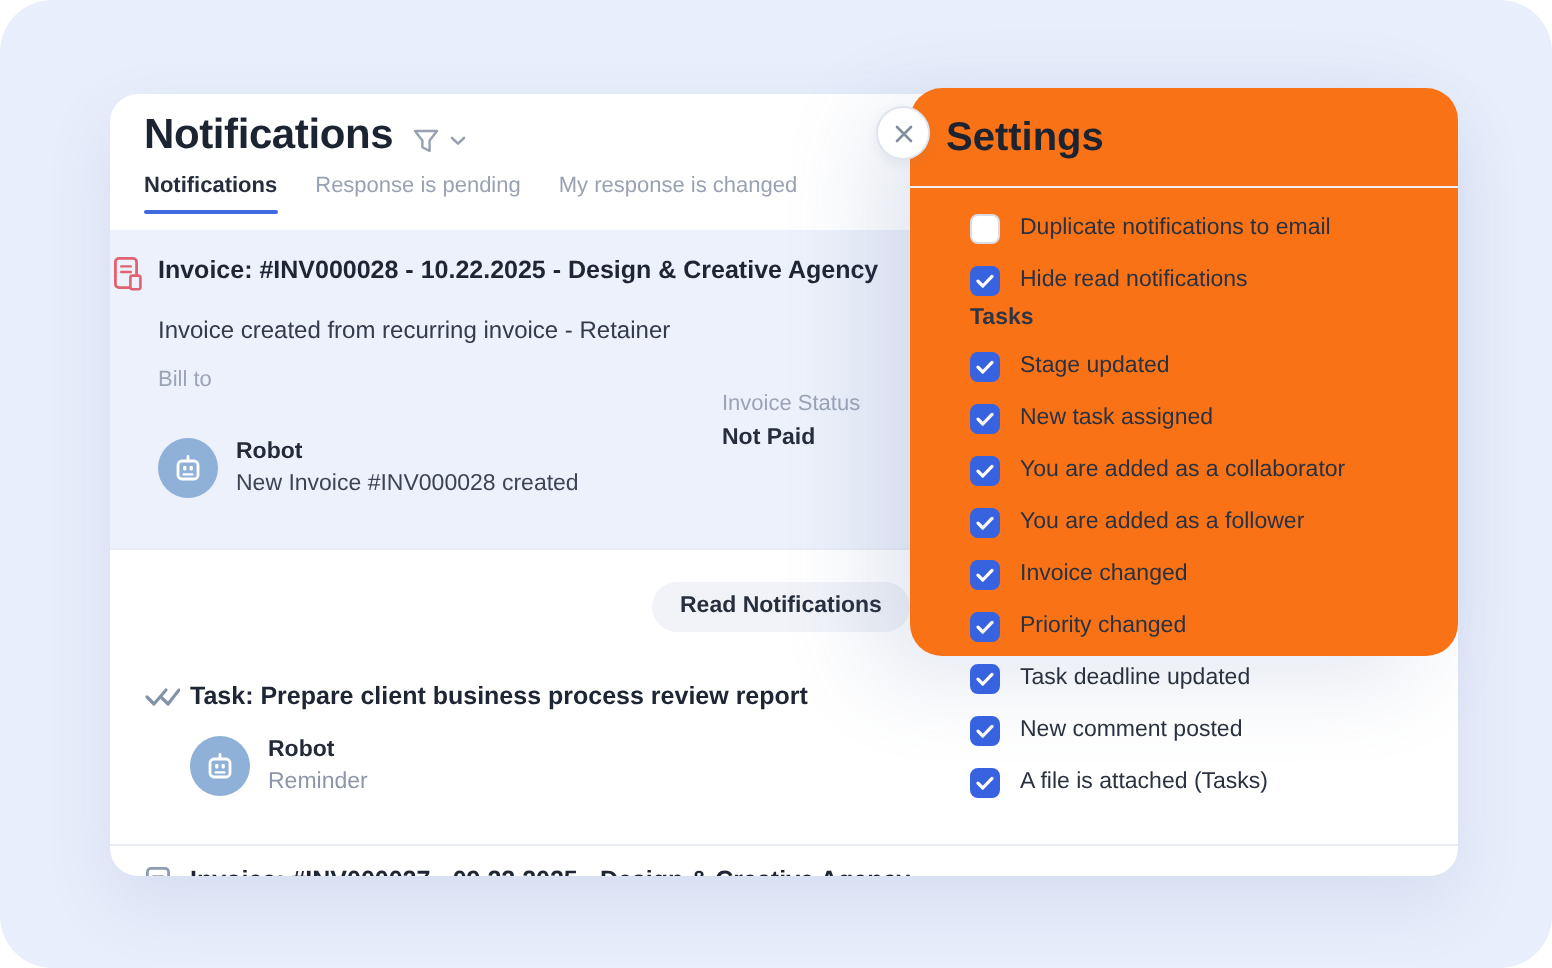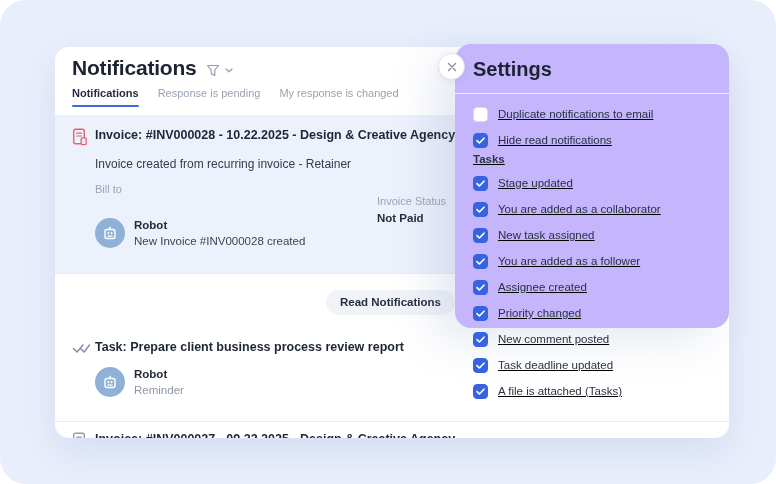--- a/index.html
+++ b/index.html
@@ -13,21 +13,21 @@
              box-shadow:0 14px 34px rgba(84,106,170,.12);}
   .mc-header{padding:9px 17px 0;}
   .mc-title-row{display:flex;align-items:center;gap:9px;}
   .mc-title{font-size:21px;line-height:24px;font-weight:700;color:#1c2331;letter-spacing:-.2px;}
   .filter-group{display:flex;align-items:center;gap:5px;margin-top:4px;cursor:pointer;}
   .tabs{display:flex;gap:19px;margin-top:7px;}
   .tab{font-size:11px;line-height:13px;color:#99a2b3;padding-bottom:7px;position:relative;cursor:pointer;}
   .tab.active{color:#262d3d;font-weight:700;}
   .tab.active::after{content:"";position:absolute;left:0;right:0;bottom:0;height:2px;background:#3f6ae0;border-radius:2px;}
 
-  .notif-item1{background:#edf1fb;margin-top:8px;padding:13px 17px 25px;}
+  .notif-item1{background:#edf1fb;margin-top:8px;padding:13px 1px 25px;}
   .n-row{display:flex;align-items:flex-start;}
   .n-icon{width:23px;flex:none;padding-top:0;}
   .n-title{font-size:12.5px;line-height:15px;font-weight:700;color:#1e2534;white-space:nowrap;}
   .n-sub{margin-left:23px;margin-top:7px;font-size:12px;color:#333b4c;}
   .n-meta{margin-left:23px;margin-top:8px;position:relative;height:30px;}
   .meta-label{font-size:11px;color:#9ba4b6;}
   .meta-right{position:absolute;left:282px;top:16px;}
   .meta-value{font-size:11.5px;font-weight:700;color:#262d3d;margin-top:5px;}
   .actor-row{margin-left:23px;margin-top:9px;display:flex;align-items:center;gap:9px;}
   .avatar{width:30px;height:30px;border-radius:50%;background:#8fb1d8;flex:none;
@@ -38,28 +38,28 @@
   .divider{height:1px;background:#e9ecf3;}
   .read-row{padding:16px 33px 0;}
   .read-btn{display:inline-block;margin-left:238px;background:#f1f3f8;border:none;
             border-radius:14px;padding:6px 14px;font-size:11.5px;line-height:13px;
             font-weight:700;color:#272e3e;cursor:pointer;font-family:inherit;}
   .task-item{margin-top:25px;padding:0 17px;}
   .divider2{margin-top:24px;}
   .notif-item3{padding:10px 17px 0;}
 
   
-  .settings{position:absolute;left:455px;top:44px;width:274px;height:284px;background:#c4b5fd;
+  .settings{position:absolute;left:455px;top:44px;width:274px;height:284px;background:#f97316;
             border-radius:16px;z-index:2;box-shadow:-20px 12px 44px rgba(90,110,170,.16);}
   .close-btn{position:absolute;left:-17px;top:9px;width:27px;height:27px;border-radius:50%;
              background:#fff;border:1px solid #dfe3ec;display:flex;align-items:center;
              justify-content:center;cursor:pointer;box-shadow:0 2px 6px rgba(100,115,150,.10);padding:0;}
   .s-header{padding:13px 18px 12px;border-bottom:1px solid #edf0f5;}
   .s-title{font-size:20px;line-height:24px;font-weight:700;color:#1c2331;}
-  .s-body{padding:7px 18px 0;text-decoration:underline;}
+  .s-body{padding:7px 30px 0;}
   .opt-row{height:26px;display:flex;align-items:center;gap:10px;cursor:pointer;}
   .cb{width:15px;height:15px;box-sizing:border-box;border-radius:4px;border:1.5px solid #d7dce6;
       background:#fff;flex:none;display:flex;align-items:center;justify-content:center;}
   .cb.checked{background:#3763e0;border-color:#3763e0;}
   .cb .tick{display:none;}
   .cb.checked .tick{display:block;}
   .opt-label{font-size:11.5px;color:#2a3140;}
   .s-section-title{margin-bottom:5px;font-size:11.5px;font-weight:700;color:#2e3545;}
 </style>
 </head>
@@ -206,69 +206,69 @@
             </svg>
           </span>
         <span class="opt-label">Stage updated</span>
       </div>
       <div class="opt-row">
         <span class="cb checked">
             <svg class="tick" width="9" height="7" viewBox="0 0 9 7">
               <path d="M1 3.6 L3.4 6 L8 1.2" fill="none" stroke="#fff" stroke-width="1.6" stroke-linecap="round" stroke-linejoin="round"></path>
             </svg>
           </span>
+        <span class="opt-label">New task assigned</span>
+      </div>
+      <div class="opt-row">
+        <span class="cb checked">
+            <svg class="tick" width="9" height="7" viewBox="0 0 9 7">
+              <path d="M1 3.6 L3.4 6 L8 1.2" fill="none" stroke="#fff" stroke-width="1.6" stroke-linecap="round" stroke-linejoin="round"></path>
+            </svg>
+          </span>
         <span class="opt-label">You are added as a collaborator</span>
       </div>
       <div class="opt-row">
         <span class="cb checked">
             <svg class="tick" width="9" height="7" viewBox="0 0 9 7">
               <path d="M1 3.6 L3.4 6 L8 1.2" fill="none" stroke="#fff" stroke-width="1.6" stroke-linecap="round" stroke-linejoin="round"></path>
             </svg>
           </span>
-        <span class="opt-label">New task assigned</span>
-      </div>
-      <div class="opt-row">
-        <span class="cb checked">
-            <svg class="tick" width="9" height="7" viewBox="0 0 9 7">
-              <path d="M1 3.6 L3.4 6 L8 1.2" fill="none" stroke="#fff" stroke-width="1.6" stroke-linecap="round" stroke-linejoin="round"></path>
-            </svg>
-          </span>
         <span class="opt-label">You are added as a follower</span>
       </div>
       <div class="opt-row">
         <span class="cb checked">
             <svg class="tick" width="9" height="7" viewBox="0 0 9 7">
               <path d="M1 3.6 L3.4 6 L8 1.2" fill="none" stroke="#fff" stroke-width="1.6" stroke-linecap="round" stroke-linejoin="round"></path>
             </svg>
           </span>
-        <span class="opt-label">Assignee created</span>
+        <span class="opt-label">Invoice changed</span>
       </div>
       <div class="opt-row">
         <span class="cb checked">
             <svg class="tick" width="9" height="7" viewBox="0 0 9 7">
               <path d="M1 3.6 L3.4 6 L8 1.2" fill="none" stroke="#fff" stroke-width="1.6" stroke-linecap="round" stroke-linejoin="round"></path>
             </svg>
           </span>
         <span class="opt-label">Priority changed</span>
       </div>
       <div class="opt-row">
         <span class="cb checked">
             <svg class="tick" width="9" height="7" viewBox="0 0 9 7">
               <path d="M1 3.6 L3.4 6 L8 1.2" fill="none" stroke="#fff" stroke-width="1.6" stroke-linecap="round" stroke-linejoin="round"></path>
             </svg>
           </span>
+        <span class="opt-label">Task deadline updated</span>
+      </div>
+      <div class="opt-row">
+        <span class="cb checked">
+            <svg class="tick" width="9" height="7" viewBox="0 0 9 7">
+              <path d="M1 3.6 L3.4 6 L8 1.2" fill="none" stroke="#fff" stroke-width="1.6" stroke-linecap="round" stroke-linejoin="round"></path>
+            </svg>
+          </span>
         <span class="opt-label">New comment posted</span>
-      </div>
-      <div class="opt-row">
-        <span class="cb checked">
-            <svg class="tick" width="9" height="7" viewBox="0 0 9 7">
-              <path d="M1 3.6 L3.4 6 L8 1.2" fill="none" stroke="#fff" stroke-width="1.6" stroke-linecap="round" stroke-linejoin="round"></path>
-            </svg>
-          </span>
-        <span class="opt-label">Task deadline updated</span>
       </div>
       <div class="opt-row">
         <span class="cb checked">
             <svg class="tick" width="9" height="7" viewBox="0 0 9 7">
               <path d="M1 3.6 L3.4 6 L8 1.2" fill="none" stroke="#fff" stroke-width="1.6" stroke-linecap="round" stroke-linejoin="round"></path>
             </svg>
           </span>
         <span class="opt-label">A file is attached (Tasks)</span>
       </div>
 

